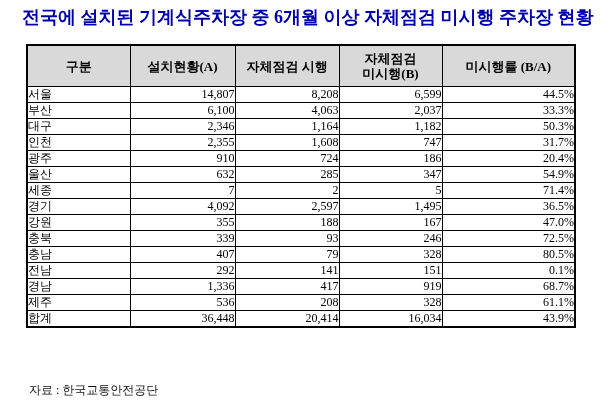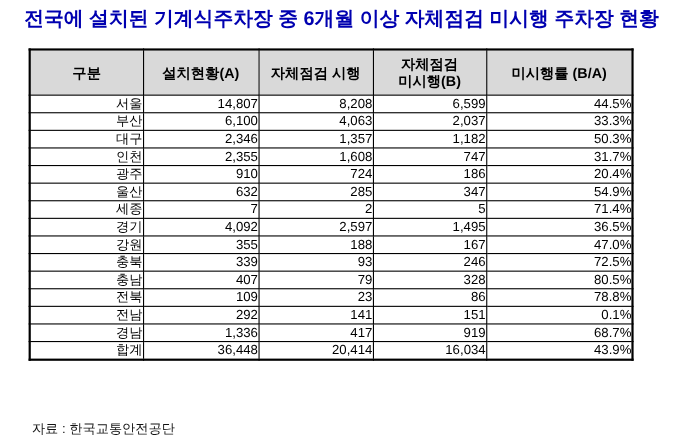--- a/index.html
+++ b/index.html
@@ -10,20 +10,21 @@
     height: 406px;
     background: #ffffff;
     font-family: "Liberation Sans", sans-serif;
     overflow: hidden;
   }
   .page {
     position: relative;
     width: 572px;
     height: 406px;
     background: #ffffff;
+    font-family: Liberation Serif, serif;
   }
   .title {
     position: absolute;
     left: 22px;
     top: 5px;
     width: 572px;
     font-size: 18px;
     font-weight: bold;
     color: var(--title-color, #0000b0);
     letter-spacing: 0px;
@@ -56,21 +57,21 @@
   }
   table.report td {
     height: 15.7px;
     font-size: 12px;
     line-height: 15px;
     color: #000000;
     padding: 0;
     vertical-align: middle;
   }
   td.c-region {
-    text-align: right;
+    text-align: left;
   }
   td.c-num {
     text-align: right;
     padding-right: 8px;
   }
   .source {
     position: absolute;
     left: 29px;
     top: 382px;
     font-size: 12px;
@@ -114,21 +115,21 @@
         <tr>
           <td class="c-region">부산</td>
           <td class="c-num">6,100</td>
           <td class="c-num">4,063</td>
           <td class="c-num">2,037</td>
           <td class="c-num">33.3%</td>
         </tr>
         <tr>
           <td class="c-region">대구</td>
           <td class="c-num">2,346</td>
-          <td class="c-num">1,357</td>
+          <td class="c-num">1,164</td>
           <td class="c-num">1,182</td>
           <td class="c-num">50.3%</td>
         </tr>
         <tr>
           <td class="c-region">인천</td>
           <td class="c-num">2,355</td>
           <td class="c-num">1,608</td>
           <td class="c-num">747</td>
           <td class="c-num">31.7%</td>
         </tr>
@@ -175,41 +176,41 @@
           <td class="c-num">72.5%</td>
         </tr>
         <tr>
           <td class="c-region">충남</td>
           <td class="c-num">407</td>
           <td class="c-num">79</td>
           <td class="c-num">328</td>
           <td class="c-num">80.5%</td>
         </tr>
         <tr>
-          <td class="c-region">전북</td>
-          <td class="c-num">109</td>
-          <td class="c-num">23</td>
-          <td class="c-num">86</td>
-          <td class="c-num">78.8%</td>
-        </tr>
-        <tr>
           <td class="c-region">전남</td>
           <td class="c-num">292</td>
           <td class="c-num">141</td>
           <td class="c-num">151</td>
           <td class="c-num">0.1%</td>
         </tr>
         <tr>
           <td class="c-region">경남</td>
           <td class="c-num">1,336</td>
           <td class="c-num">417</td>
           <td class="c-num">919</td>
           <td class="c-num">68.7%</td>
         </tr>
         <tr>
+          <td class="c-region">제주</td>
+          <td class="c-num">536</td>
+          <td class="c-num">208</td>
+          <td class="c-num">328</td>
+          <td class="c-num">61.1%</td>
+        </tr>
+        <tr>
           <td class="c-region">합계</td>
           <td class="c-num">36,448</td>
           <td class="c-num">20,414</td>
           <td class="c-num">16,034</td>
           <td class="c-num">43.9%</td>
         </tr>
       </tbody>
   </table>
 
   <div class="source">자료 : 한국교통안전공단</div>

